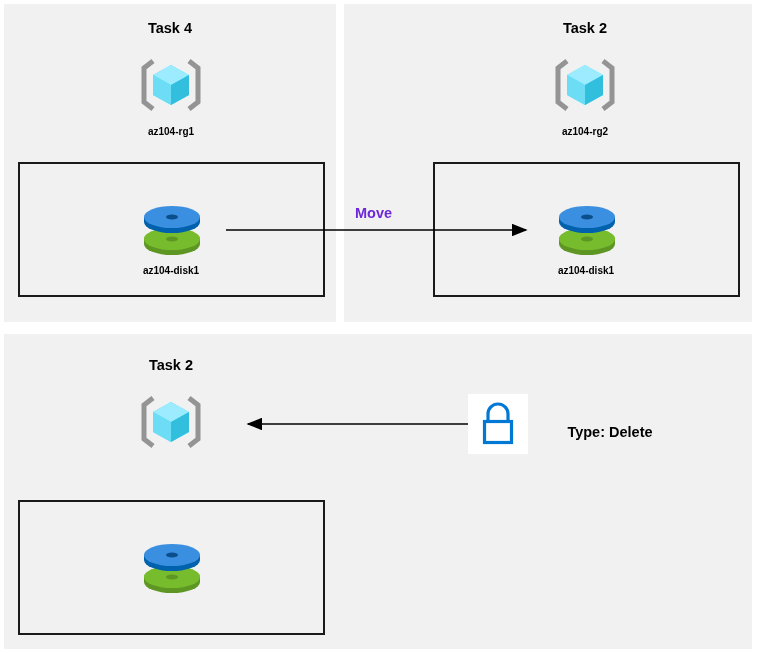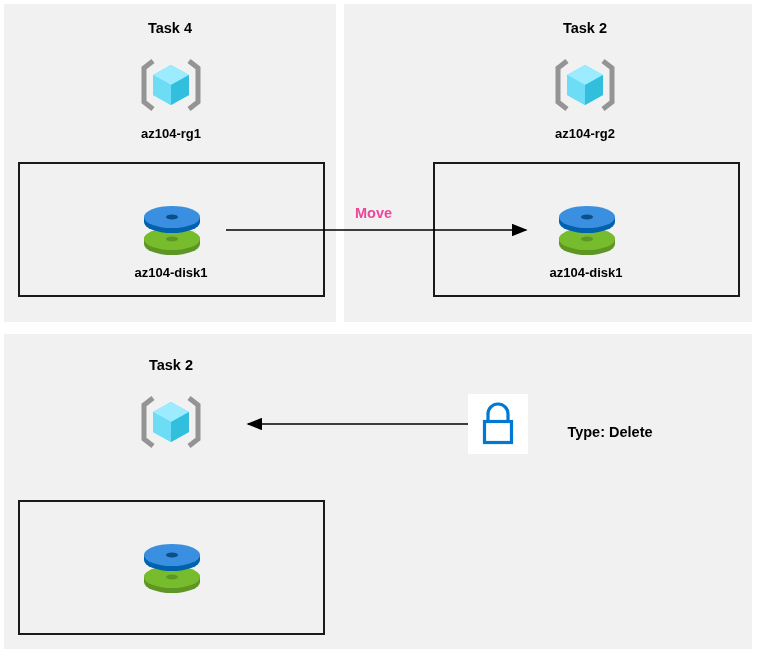--- a/index.html
+++ b/index.html
@@ -28,31 +28,31 @@
   .task-title {
     position: absolute;
     font-size: 14.5px;
     font-weight: bold;
     color: #000000;
     text-align: center;
     white-space: nowrap;
   }
   .node-label {
     position: absolute;
-    font-size: 13px;
+    font-size: 10px;
     font-weight: bold;
     color: #000000;
     text-align: center;
     white-space: nowrap;
   }
   .move-label {
     position: absolute;
     font-size: 14.5px;
     font-weight: bold;
-    color: #ec4899;
+    color: #6d28d9;
     white-space: nowrap;
   }
   .lock-label {
     position: absolute;
     font-size: 14.5px;
     font-weight: bold;
     color: #000000;
     text-align: center;
     line-height: 20px;
     white-space: nowrap;

